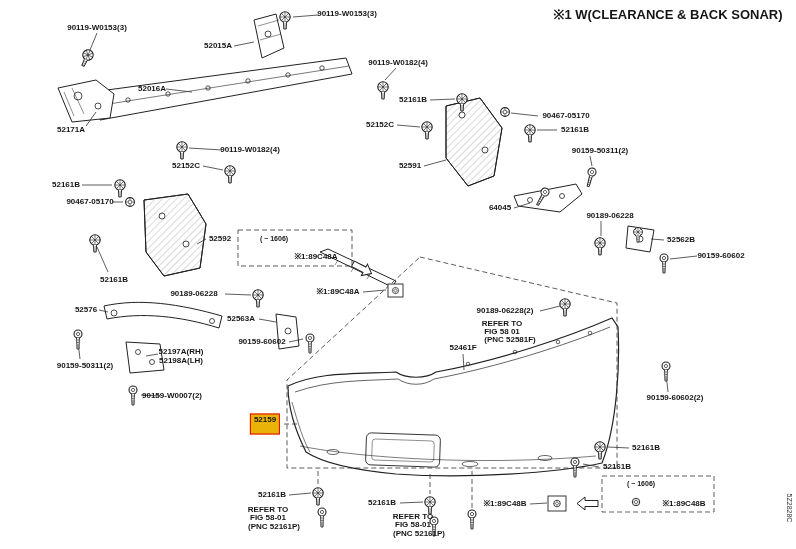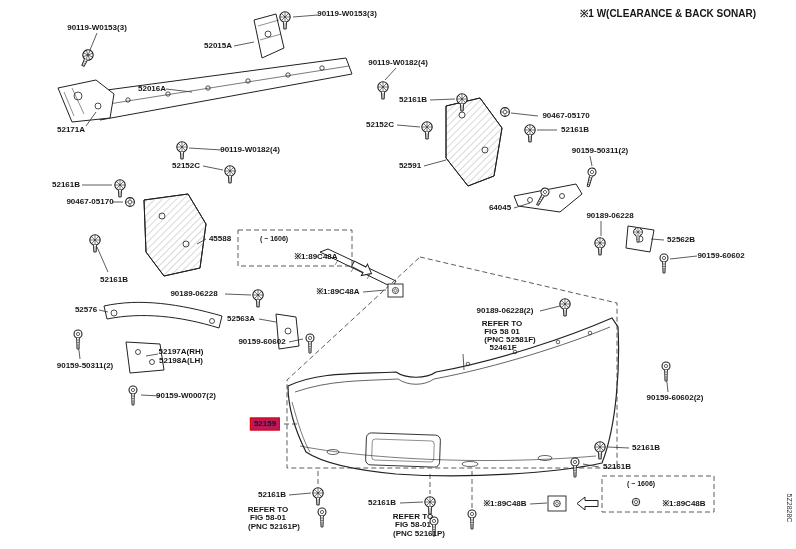--- a/index.html
+++ b/index.html
@@ -2,22 +2,22 @@
 <html><head>
 <meta charset="utf-8">
 <style>
   html,body{margin:0;padding:0}
   body{background:#ffffff;font-family:"Liberation Sans",sans-serif}
   .stage{position:relative;width:796px;height:549px;background:#fff;overflow:hidden}
   .stage svg{position:absolute;left:0;top:0}
   .labels{position:absolute;left:0;top:0;width:796px;height:549px}
   .lbl{position:absolute;transform:translate(-50%,-50%);font-size:8px;font-weight:700;color:#151515;white-space:nowrap;line-height:1}
   .lbl.small{font-size:7px}
-  .lbl.note{font-size:10px}
-  .lbl.highlight{border:1.6px solid #e60000;padding:1px 3px 2px;background:#be185d}
+  .lbl.note{font-size:13px}
+  .lbl.highlight{border:1.6px solid #e60000;padding:1px 3px 10px;background:#eab308}
   .lbl.vertical{transform:translate(-50%,-50%) rotate(90deg);font-size:7px;font-weight:400;color:#333}
 </style>
 </head>
 <body>
 
 <div class="stage">
 
   <svg width="796" height="549" viewBox="0 0 796 549">
     <defs>
       <g id="bolt">
@@ -194,40 +194,40 @@
       <div class="lbl" style="left: 566px; top: 116px;">90467-05170</div>
       <div class="lbl" style="left: 575px; top: 130px;">52161B</div>
       <div class="lbl" style="left: 250px; top: 150px;">90119-W0182(4)</div>
       <div class="lbl" style="left: 186px; top: 166px;">52152C</div>
       <div class="lbl" style="left: 410px; top: 166px; text-align: right;">52591</div>
       <div class="lbl" style="left: 600px; top: 151px;">90159-50311(2)</div>
       <div class="lbl" style="left: 66px; top: 185px;">52161B</div>
       <div class="lbl" style="left: 90px; top: 202px;">90467-05170</div>
       <div class="lbl" style="left: 500px; top: 208px;">64045</div>
       <div class="lbl" style="left: 610px; top: 216px;">90189-06228</div>
-      <div class="lbl" style="left: 220px; top: 239px;">45588</div>
+      <div class="lbl" style="left: 220px; top: 239px;">52592</div>
       <div class="lbl small" style="left: 274px; top: 238px;">( ~ 1606)</div>
       <div class="lbl" style="left: 681px; top: 240px;">52562B</div>
       <div class="lbl" style="left: 316px; top: 257px;">※1:89C48A</div>
       <div class="lbl" style="left: 721px; top: 256px;">90159-60602</div>
       <div class="lbl" style="left: 114px; top: 280px;">52161B</div>
       <div class="lbl" style="left: 194px; top: 294px;">90189-06228</div>
       <div class="lbl" style="left: 338px; top: 292px;">※1:89C48A</div>
       <div class="lbl" style="left: 505px; top: 311px;">90189-06228(2)</div>
       <div class="lbl" style="left: 502px; top: 324px;">REFER TO</div>
       <div class="lbl" style="left: 502px; top: 332px;">FIG 58 01</div>
       <div class="lbl" style="left: 510px; top: 340px; text-align: right;">(PNC 52581F)</div>
       <div class="lbl" style="left: 86px; top: 310px;">52576</div>
       <div class="lbl" style="left: 241px; top: 319px;">52563A</div>
       <div class="lbl" style="left: 262px; top: 342px;">90159-60602</div>
-      <div class="lbl" style="left: 463px; top: 348px; margin-left: 40px;">52461F</div>
+      <div class="lbl" style="left: 463px; top: 348px;">52461F</div>
       <div class="lbl" style="left: 181px; top: 352px;">52197A(RH)</div>
       <div class="lbl" style="left: 181px; top: 361px; text-align: center;">52198A(LH)</div>
       <div class="lbl" style="left: 85px; top: 366px;">90159-50311(2)</div>
-      <div class="lbl" style="left: 186px; top: 396px;">90159-W0007(2)</div>
+      <div class="lbl" style="left: 172px; top: 396px;">90159-W0007(2)</div>
       <div class="lbl highlight" style="left: 265px; top: 424px; border-color: rgb(230, 0, 0);">52159</div>
       <div class="lbl" style="left: 675px; top: 398px;">90159-60602(2)</div>
       <div class="lbl" style="left: 646px; top: 448px;">52161B</div>
       <div class="lbl" style="left: 617px; top: 467px;">52161B</div>
       <div class="lbl small" style="left: 641px; top: 483px;">( ~ 1606)</div>
       <div class="lbl" style="left: 272px; top: 495px;">52161B</div>
       <div class="lbl" style="left: 382px; top: 503px;">52161B</div>
       <div class="lbl" style="left: 505px; top: 504px;">※1:89C48B</div>
       <div class="lbl" style="left: 684px; top: 504px;">※1:89C48B</div>
       <div class="lbl" style="left: 268px; top: 510px;">REFER TO</div>

